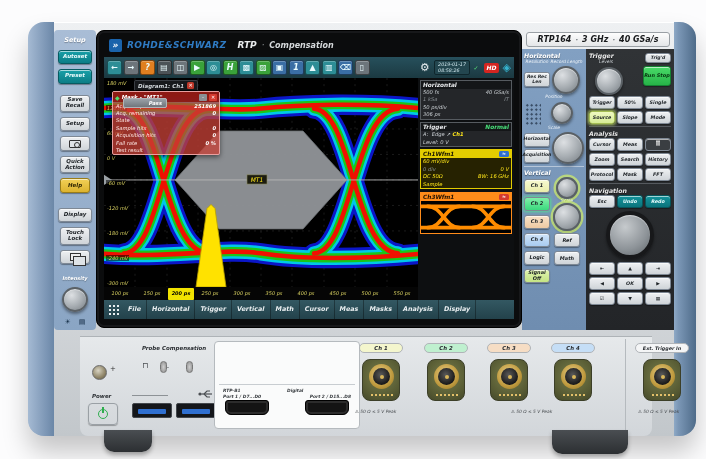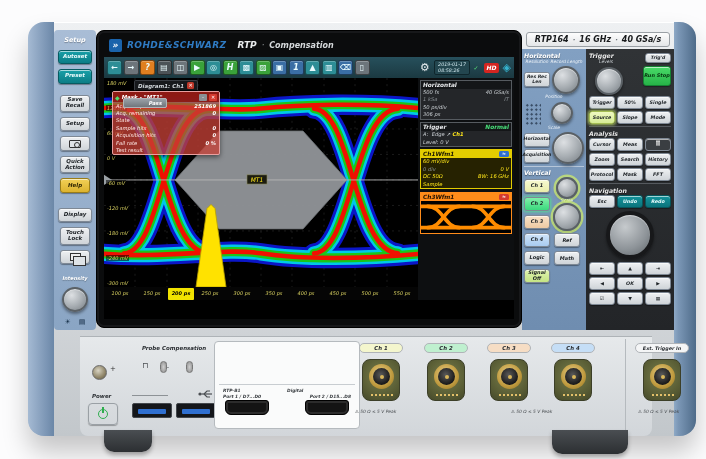--- a/index.html
+++ b/index.html
@@ -463,28 +463,41 @@
                 <path d="M6 25 C20 25 22 5 36 5"></path>
                       <path d="M6 5 C20 5 22 25 36 25"></path>
                 <path d="M48 25 C62 25 64 5 78 5"></path>
                       <path d="M48 5 C62 5 64 25 78 25"></path>
               </g>
             </svg>
           </div>
         </div>
        </div>
 
+       <div class="menu">
+         <span class="menu-grid"></span>
+         <span class="menu-item">File</span>
+         <span class="menu-item">Horizontal</span>
+         <span class="menu-item">Trigger</span>
+         <span class="menu-item">Vertical</span>
+         <span class="menu-item">Math</span>
+         <span class="menu-item">Cursor</span>
+         <span class="menu-item">Meas</span>
+         <span class="menu-item">Masks</span>
+         <span class="menu-item">Analysis</span>
+         <span class="menu-item">Display</span>
+       </div>
      </div>
    </div>
 
    <div class="right-panel">
      <div class="model-strip">
        <span>RTP164</span>
             <span class="sep">·</span>
-       <span>16 GHz</span>
+       <span>3 GHz</span>
             <span class="sep">·</span>
        <span>40 GSa/s</span>
      </div>
      <div class="rp-body">
 
        <div class="rp-left">
          <div class="sec-t">Horizontal</div>
          <div style="display:flex;gap:2px;justify-content:center">
            <span class="tiny-lbl">Resolution</span>
            <span class="tiny-lbl">Record Length</span>

